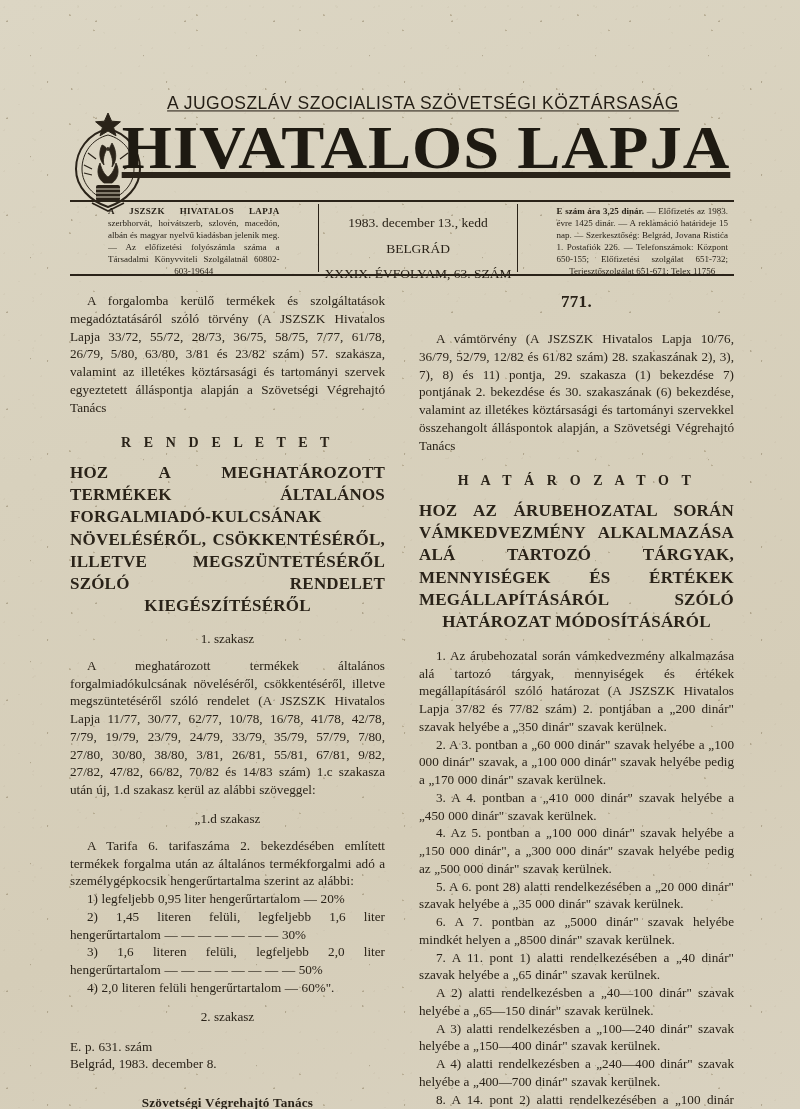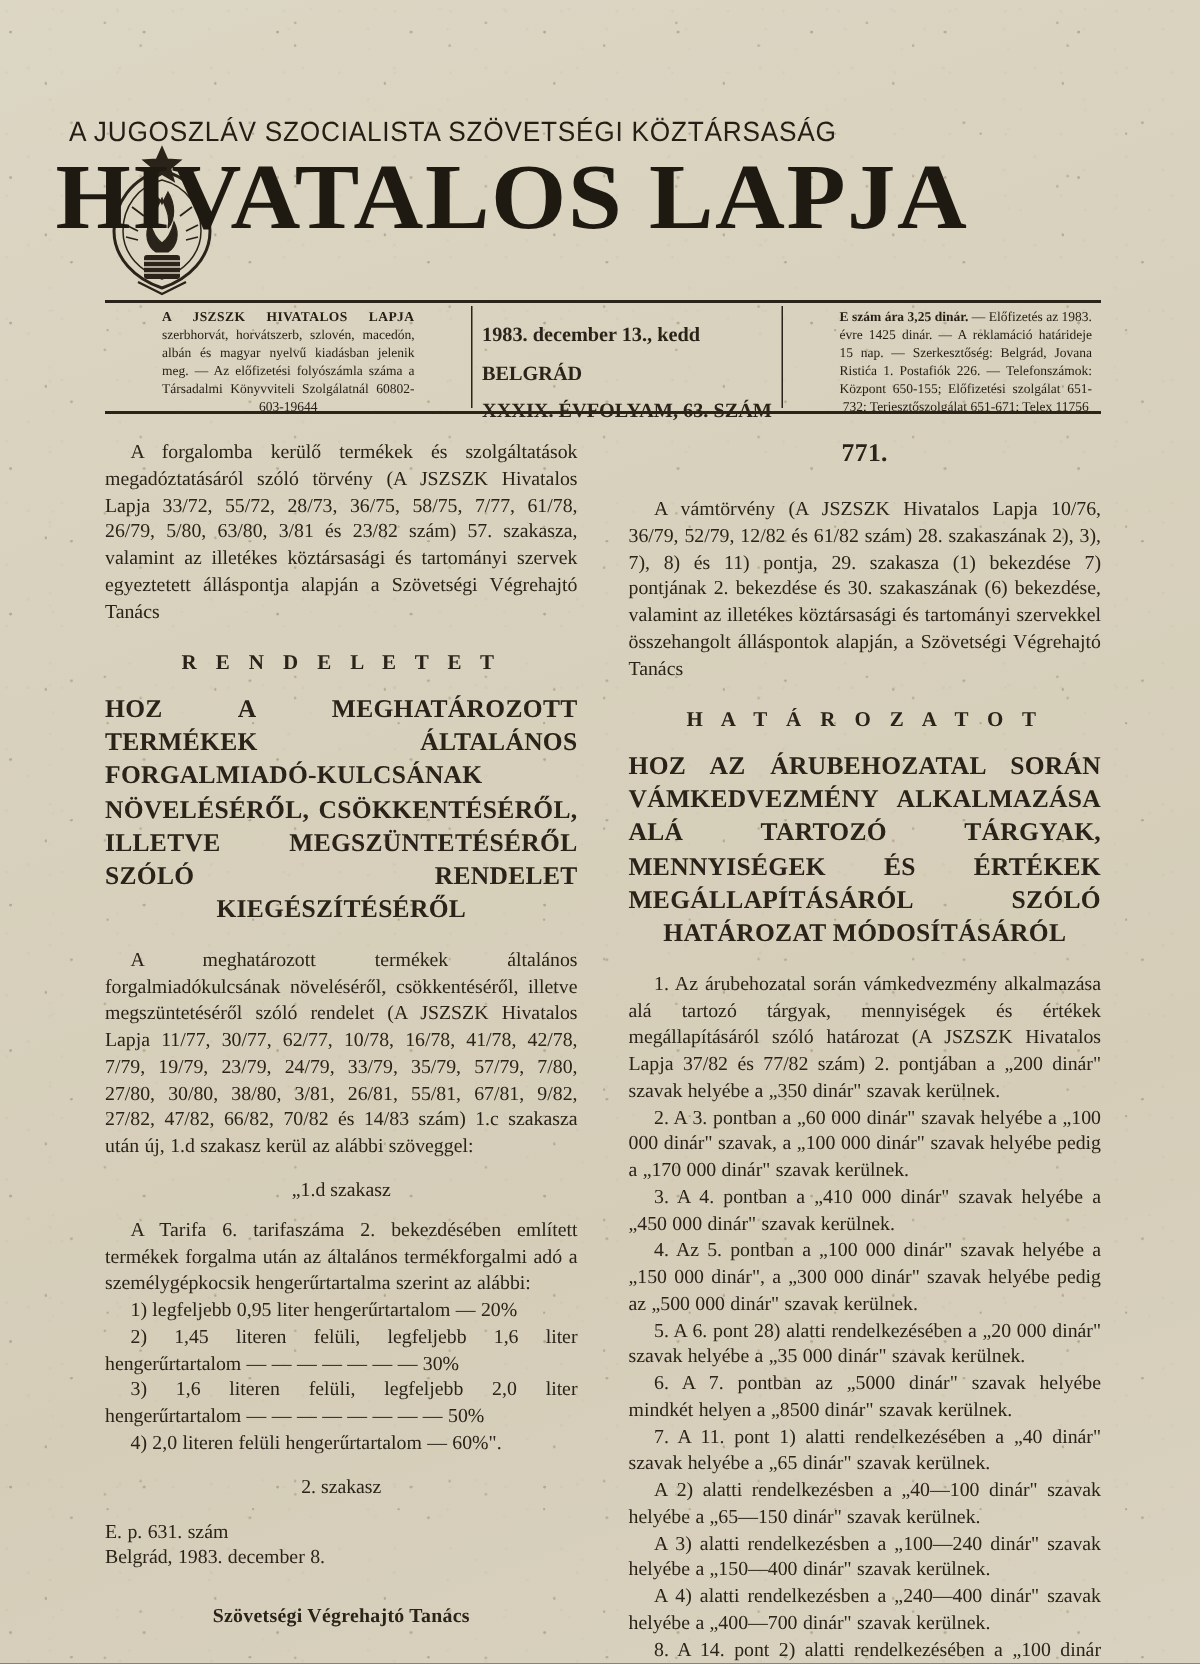--- a/index.html
+++ b/index.html
@@ -36,22 +36,23 @@
       radial-gradient(circle at 55% 14%, #9a8c6d 0 0.8px, transparent 1.1px),
       radial-gradient(circle at 74% 68%, #8d7f63 0 0.7px, transparent 1px),
       radial-gradient(circle at 91% 35%, #9a8c6d 0 0.8px, transparent 1.1px),
       radial-gradient(circle at 40% 88%, #8d7f63 0 0.7px, transparent 1px);
     background-size: 89px 97px, 113px 101px, 127px 109px, 97px 131px, 103px 87px, 119px 93px;
   }
 
   
   .masthead {
     position: absolute;
-    left: 0; right: 0; top: 78px;
-    text-align: left;
+    left: 0; right: 0; top: 93px;
+    text-align: center;
+    text-decoration: underline;
   }
   .kicker {
     font-family: "Liberation Sans", sans-serif;
     font-size: 17.5px;
     letter-spacing: 0.5px;
     color: #241e15;
     margin-left: 46px;
     white-space: nowrap;
     transform: scaleY(1.06);
   }
@@ -100,21 +101,22 @@
     line-height: 1.33;
     text-align: justify;
     text-align-last: center;
     color: #241e15;
   }
   .hdr-left b { font-weight: 700; letter-spacing: 0.3px; }
   .hdr-mid {
     flex: 1;
     border-left: 1.6px solid #2a2319;
     border-right: 1.6px solid #2a2319;
-    font-weight: 700;
+    text-align: center;
+    font-weight: 400;
     font-size: 13.5px;
     padding-top: 6px;
     line-height: 1.9;
     white-space: nowrap;
   }
   .hdr-right {
     width: 243px;
     font-family: "Liberation Serif", serif;
     font-size: 9px;
     line-height: 1.33;
@@ -227,20 +229,21 @@
   <div class="hdr-rule-bot"></div>
 
   <div class="cols">
 
     <div class="col">
       <p class="body">A forgalomba kerülő termékek és szolgáltatások megadóztatásáról szóló törvény (A JSZSZK Hivatalos Lapja 33/72, 55/72, 28/73, 36/75, 58/75, 7/77, 61/78, 26/79, 5/80, 63/80, 3/81 és 23/82 szám) 57. szakasza, valamint az illetékes köztársasági és tartományi szervek egyeztetett álláspontja alapján a Szövetségi Végrehajtó Tanács</p>
 
       <h2 class="deed">R E N D E L E T E T</h2>
       <h3 class="subt">HOZ A MEGHATÁROZOTT TERMÉKEK ÁLTALÁNOS FORGALMIADÓ-KULCSÁNAK NÖVELÉSÉRŐL, CSÖKKENTÉSÉRŐL, ILLETVE MEGSZÜNTETÉSÉRŐL SZÓLÓ RENDELET KIEGÉSZÍTÉSÉRŐL</h3>
 
+      <div class="szakasz">1. szakasz</div>
       <p class="body">A meghatározott termékek általános forgalmiadókulcsának növeléséről, csökkentéséről, illetve megszüntetéséről szóló rendelet (A JSZSZK Hivatalos Lapja 11/77, 30/77, 62/77, 10/78, 16/78, 41/78, 42/78, 7/79, 19/79, 23/79, 24/79, 33/79, 35/79, 57/79, 7/80, 27/80, 30/80, 38/80, 3/81, 26/81, 55/81, 67/81, 9/82, 27/82, 47/82, 66/82, 70/82 és 14/83 szám) 1.c szakasza után új, 1.d szakasz kerül az alábbi szöveggel:</p>
 
       <div class="szakasz">„1.d szakasz</div>
       <p class="body">A Tarifa 6. tarifaszáma 2. bekezdésében említett termékek forgalma után az általános termékforgalmi adó a személygépkocsik hengerűrtartalma szerint az alábbi:</p>
 
       <p class="body listrow">1) legfeljebb 0,95 liter hengerűrtartalom —   20%</p>
       <p class="body listrow">2) 1,45 literen felüli,  legfeljebb  1,6 liter hengerűrtartalom  —   —   —   —   —   —   —   30%</p>
       <p class="body listrow">3) 1,6 literen felüli, legfeljebb 2,0 liter hengerűrtartalom  —   —   —   —   —   —   —   —   50%</p>
       <p class="body listrow">4) 2,0 literen felüli  hengerűrtartalom  —   60%".</p>
 

